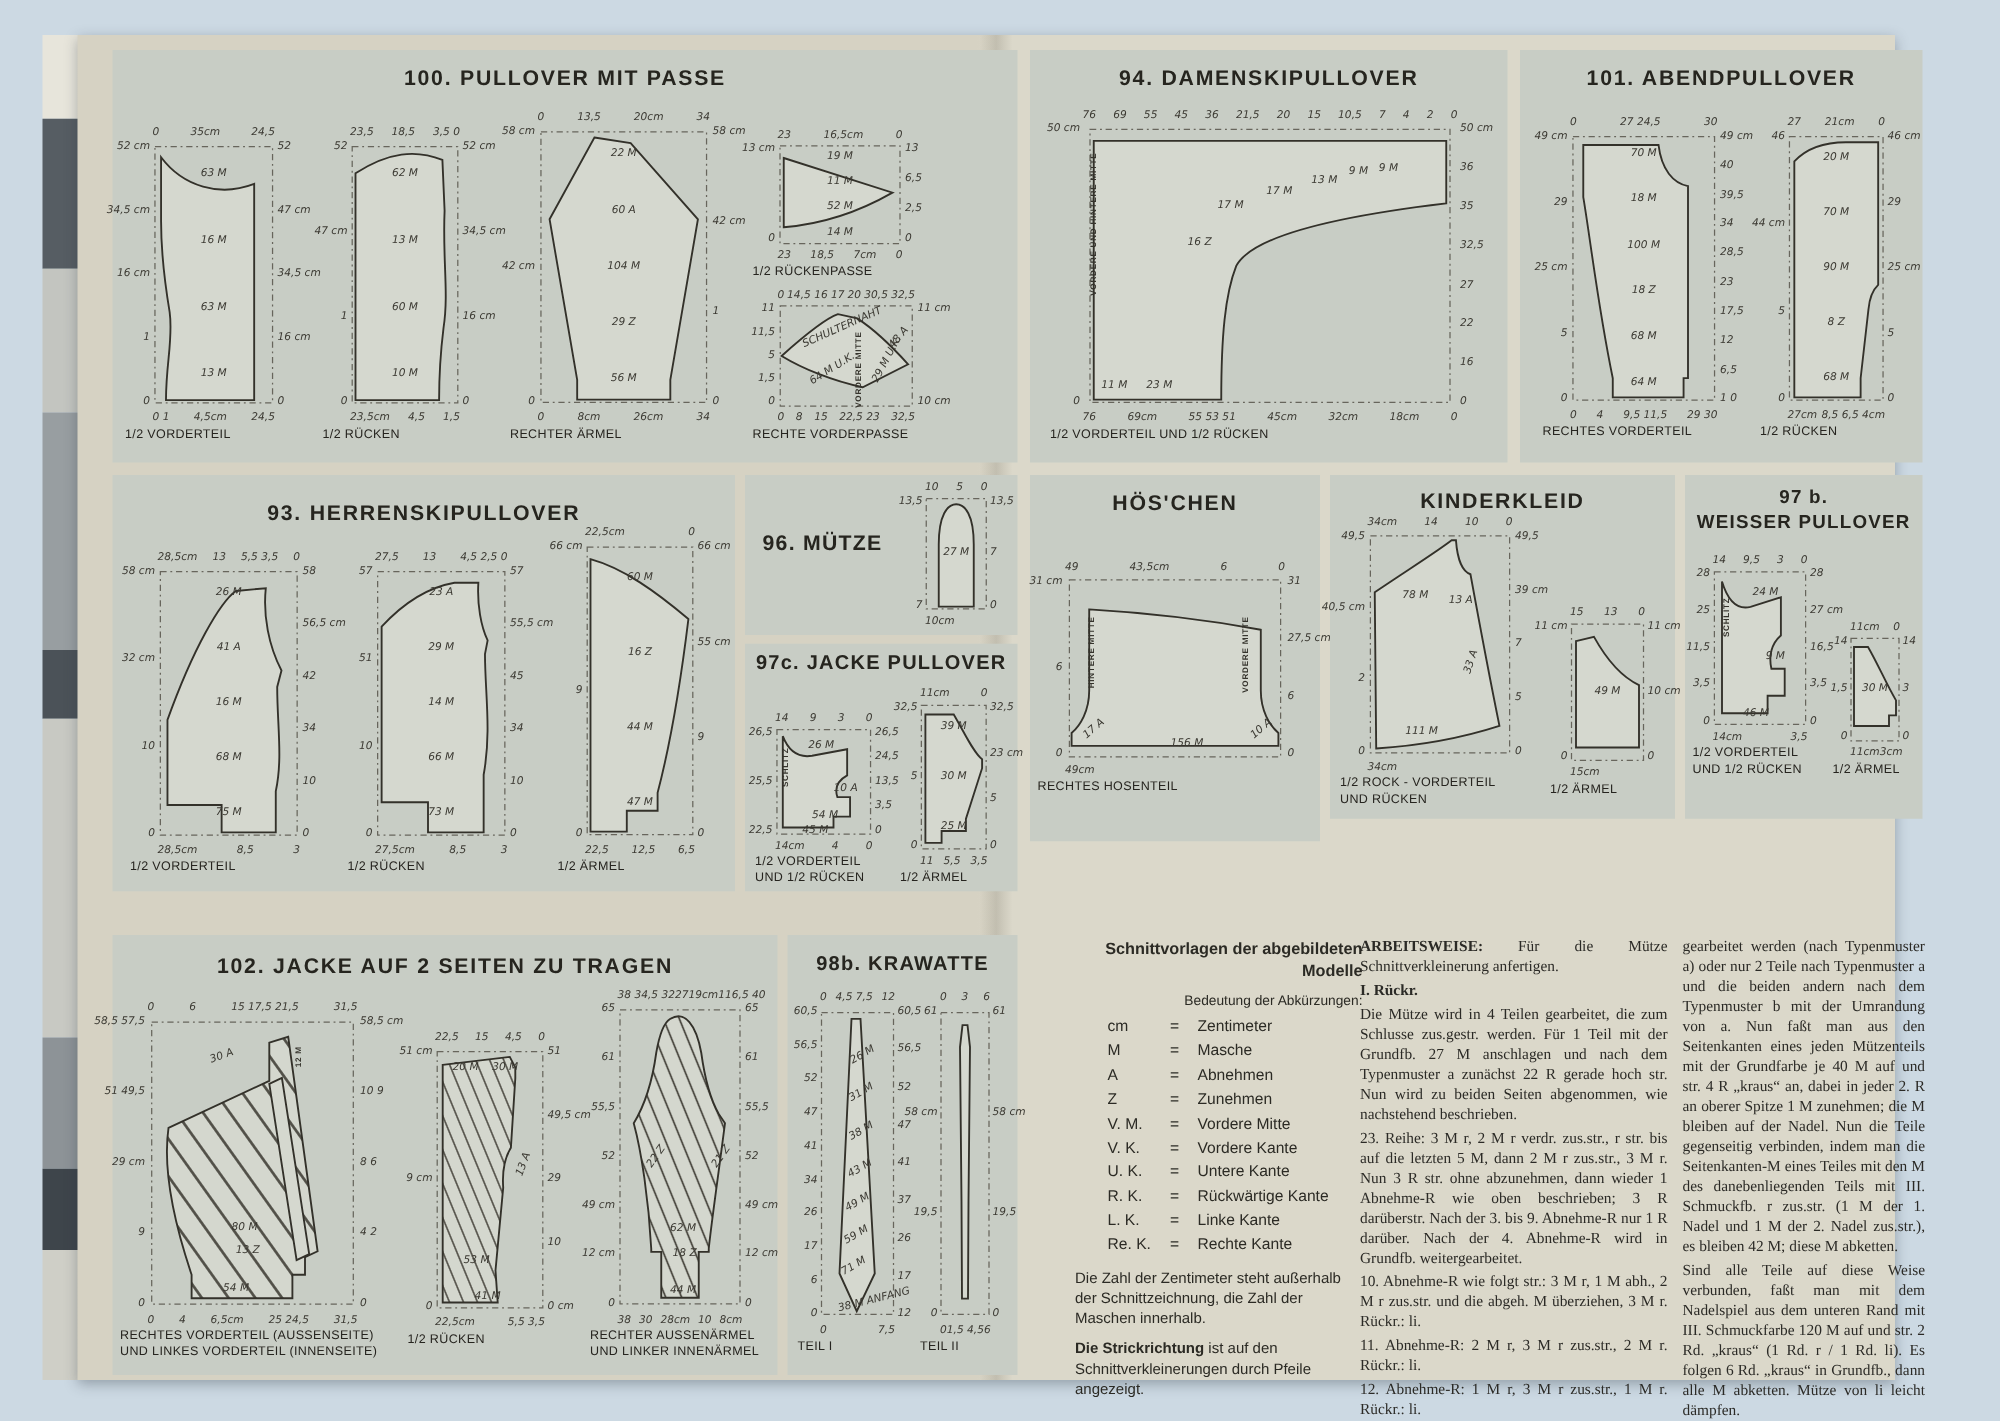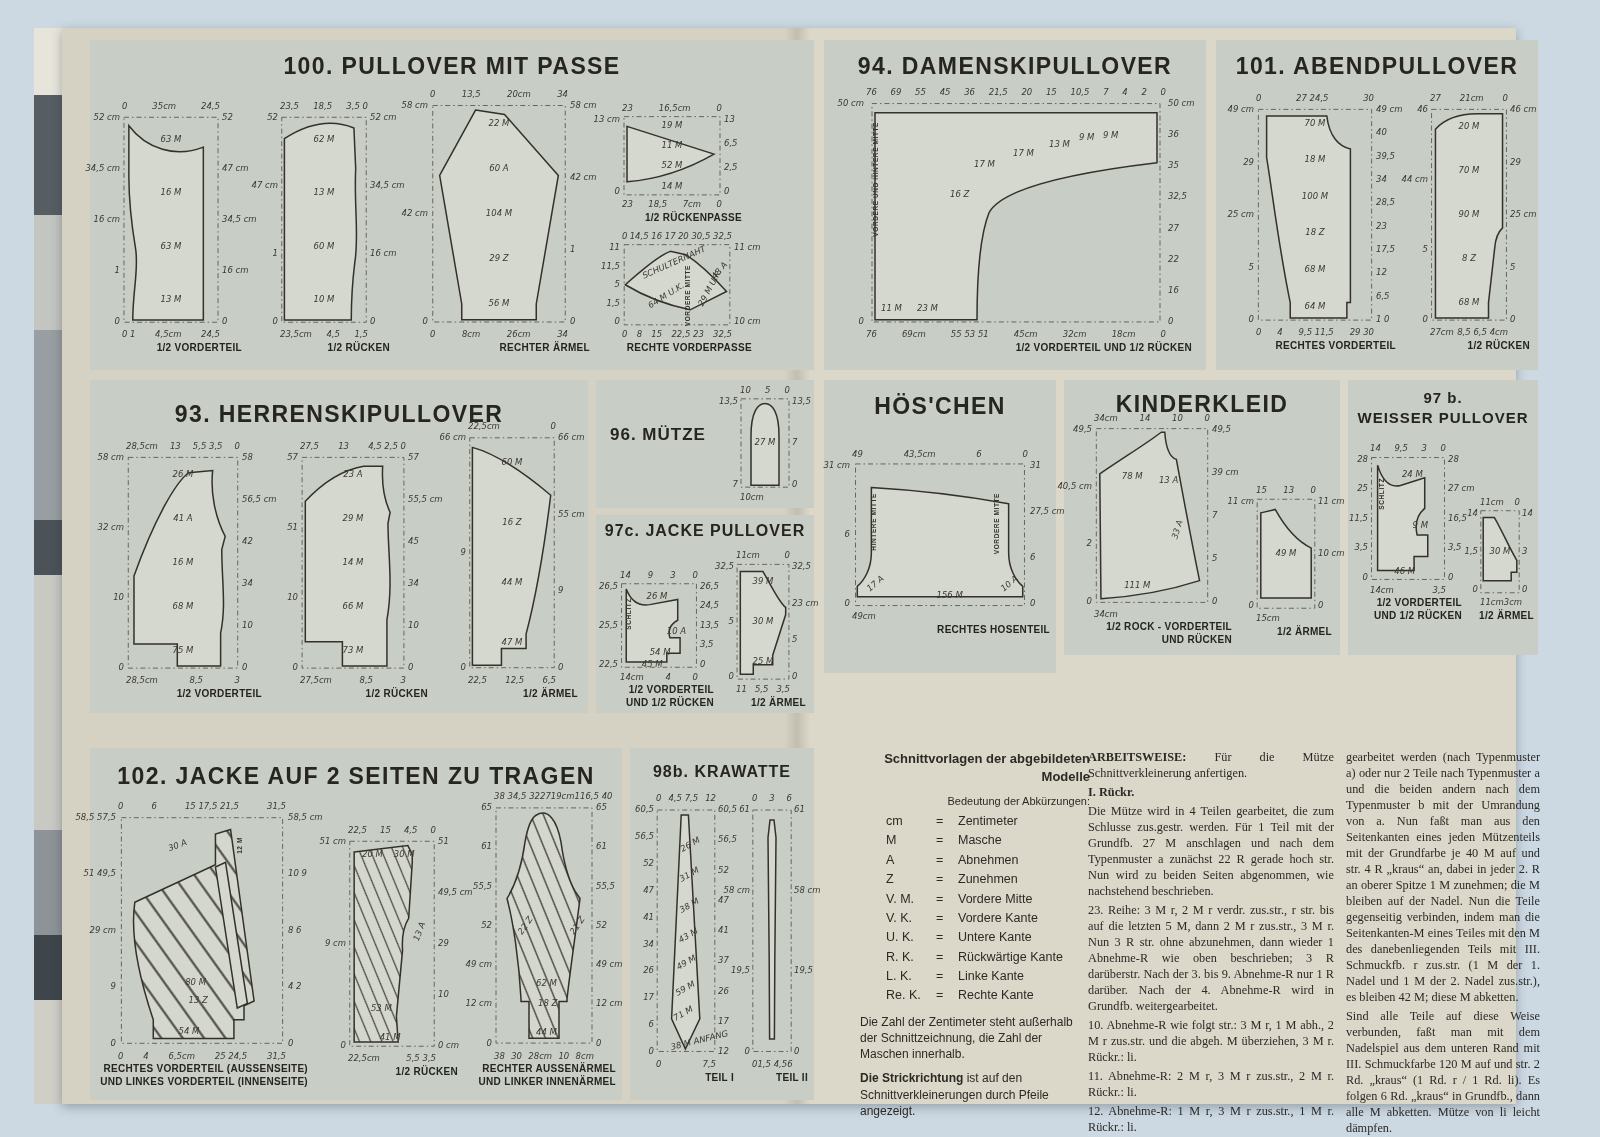--- a/index.html
+++ b/index.html
@@ -5,31 +5,31 @@
   html,body{margin:0;padding:0}
   body{width:1600px;height:1137px;position:relative;overflow:hidden;background:#ccd9e3;font-family:"Liberation Sans",sans-serif}
   .edge-strip{position:absolute;left:34px;width:30px}
   .paper{position:absolute;left:62px;top:28px;width:1454px;height:1076px;
     background:linear-gradient(90deg,#d6d2c3 0,#d6d2c3 49.5%,#dbd8ca 51%,#dbd8ca 100%);
     box-shadow:0 3px 10px rgba(40,50,60,.35)}
   .gutter{position:absolute;left:722px;top:0;width:26px;height:100%;
     background:linear-gradient(90deg,rgba(110,105,90,0) 0,rgba(110,105,90,.22) 50%,rgba(110,105,90,0) 100%)}
   .pagenum{position:absolute;font-weight:bold;font-size:20px;color:#2b2a24}
   .panel{position:absolute;background:#c8cdc5}
-  .ptitle{position:absolute;left:0;right:0;text-align:center;font-weight:bold;font-size:23px;
+  .ptitle{position:absolute;left:0;right:0;text-align:center;font-weight:bold;font-size:17px;
     letter-spacing:1.4px;color:#26251f;white-space:pre-line;line-height:1.3}
   .ptitle.sm{font-size:15px;letter-spacing:1px}
   .dwrap{position:absolute;display:flex;flex-direction:column}
   .diagram{position:relative;flex:1;--mx:22px}
   .svgbox{position:absolute;left:var(--mx);right:var(--mx);top:11px;bottom:13px}
   .svgbox svg{width:100%;height:100%;display:block}
   .dash{fill:none;stroke:#67655c;stroke-width:1;stroke-dasharray:5 3 1.5 3;vector-effect:non-scaling-stroke}
   .piece{fill:#d5d8cf;stroke:#33312a;stroke-width:1.5;vector-effect:non-scaling-stroke}
   .piece.hatch{fill:url(#hatch)}
-  .caption{font-weight:bold;font-size:10px;letter-spacing:.3px;text-align:right;color:#26241f;
+  .caption{font-weight:normal;font-size:10px;letter-spacing:.3px;text-align:left;color:#26241f;
     white-space:pre-line;line-height:1.25;padding-top:2px}
   .lbls{position:absolute;color:#3b3932;font:italic 8.5px/1.1 "DejaVu Sans",sans-serif}
   .lbls.top{top:0;left:var(--mx);right:var(--mx);display:flex;justify-content:space-between}
   .lbls.bottom{bottom:0;left:var(--mx);right:var(--mx);display:flex;justify-content:space-between}
   .lbls.left{left:0;top:11px;bottom:13px;width:calc(var(--mx) - 2px);display:flex;flex-direction:column;
     justify-content:space-between;align-items:flex-end;text-align:right}
   .lbls.right{right:0;top:11px;bottom:13px;width:calc(var(--mx) - 2px);display:flex;flex-direction:column;
     justify-content:space-between;align-items:flex-start}
   .lbls.inside{left:var(--mx);right:var(--mx);top:11px;bottom:13px;display:flex;flex-direction:column;
     justify-content:space-around;align-items:center}

